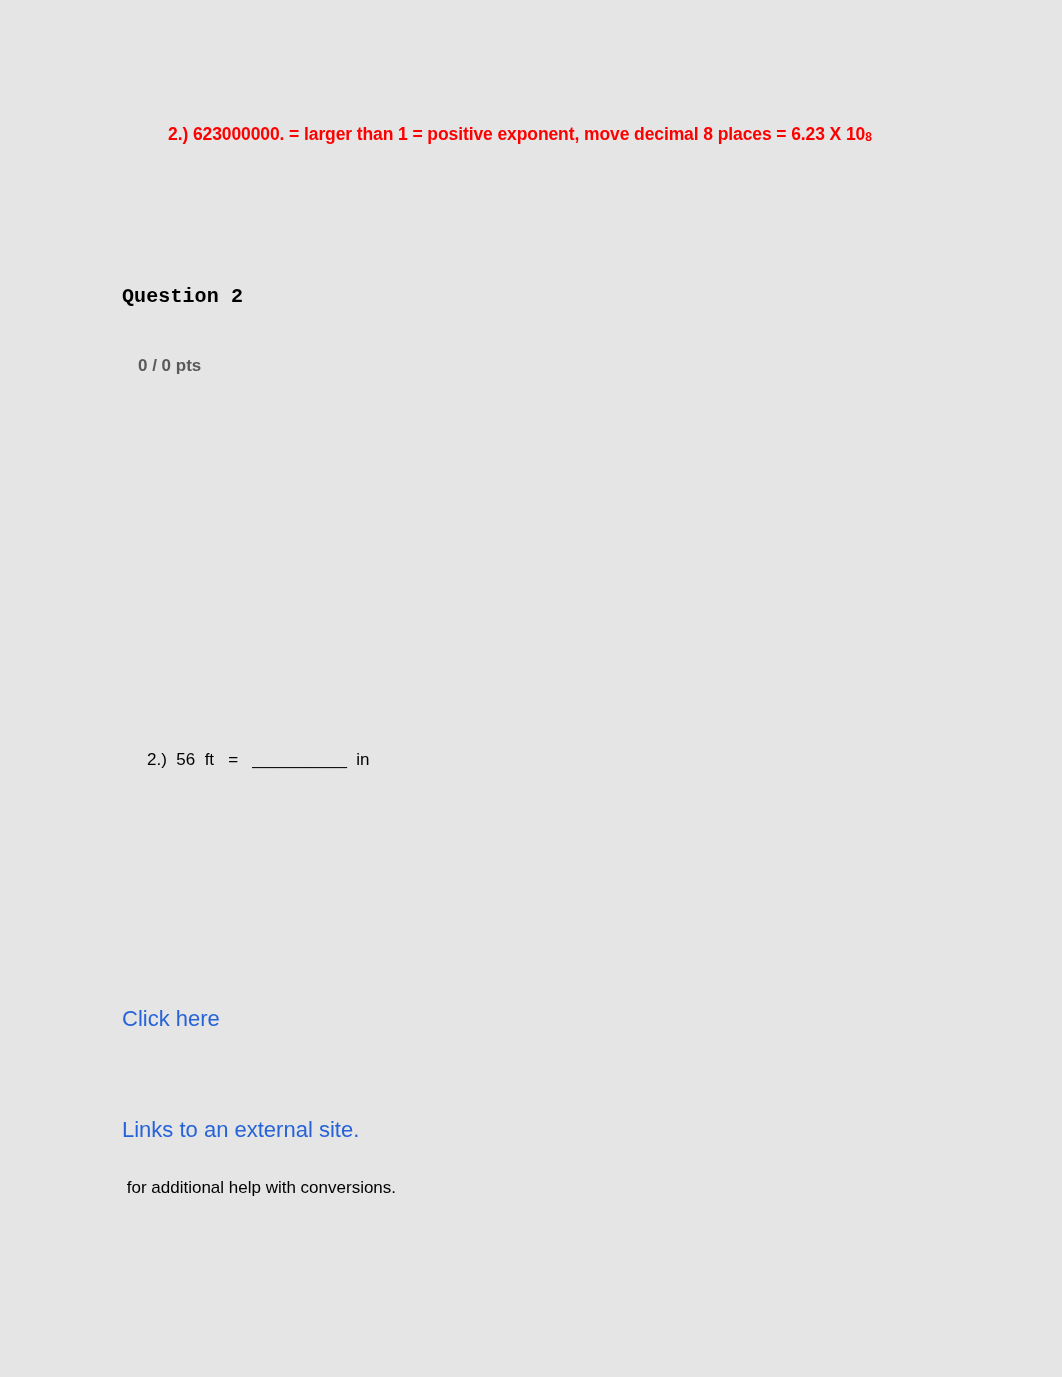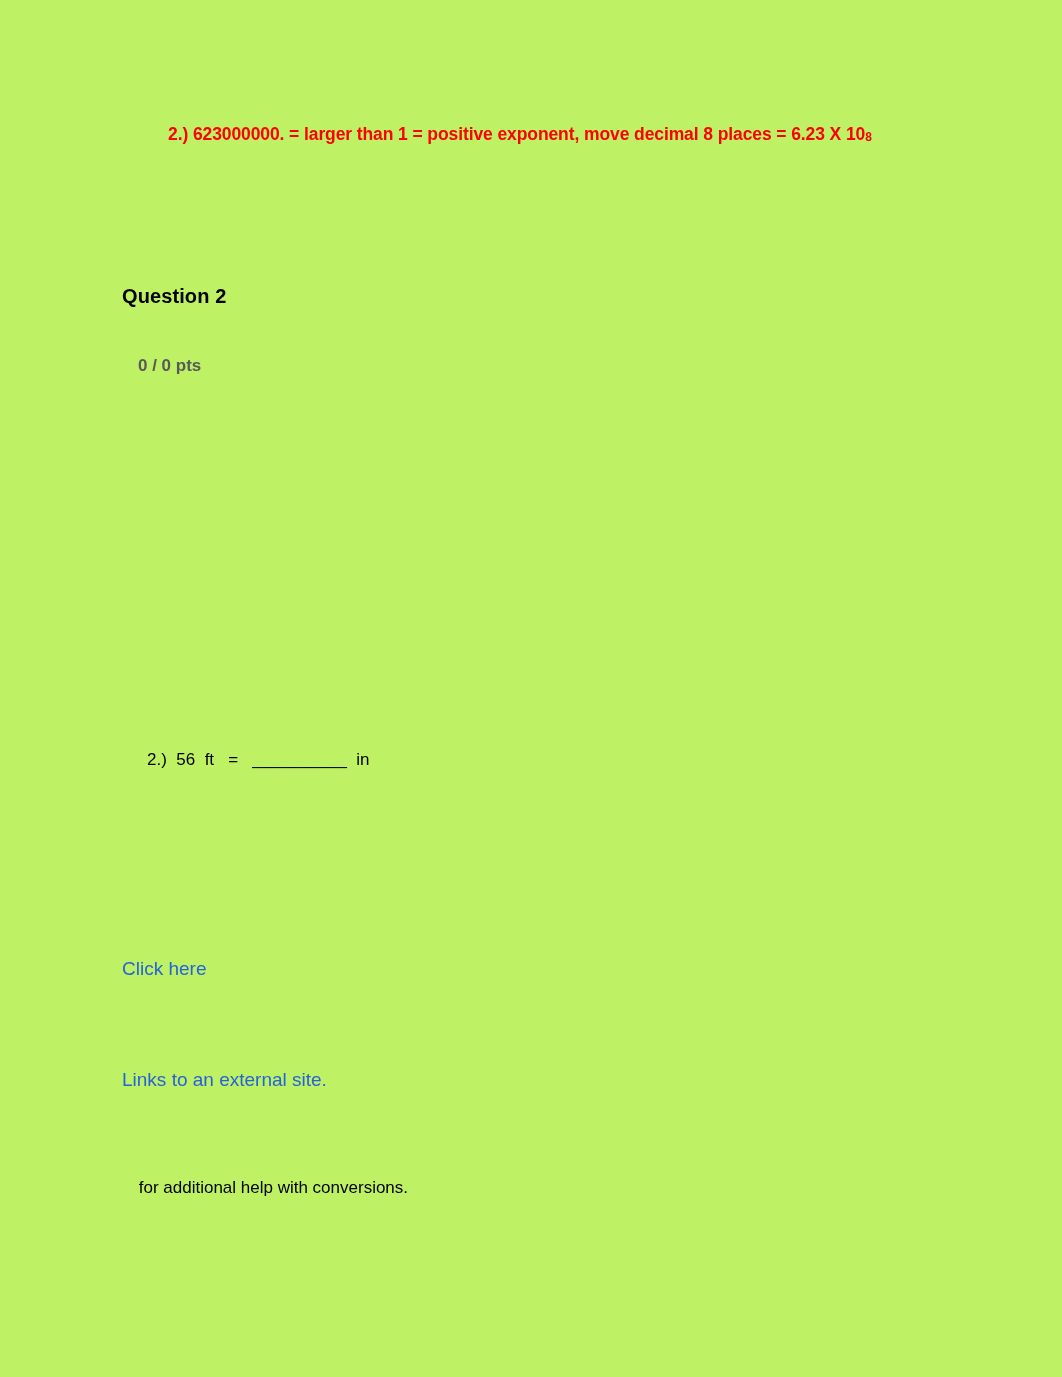--- a/index.html
+++ b/index.html
@@ -14,21 +14,21 @@
     font-family: "Liberation Sans", sans-serif;
     color: #000000;
     overflow: hidden;
   }
   .page {
     position: absolute;
     top: 0;
     left: 0;
     width: 1062px;
     height: 1377px;
-    background: #bef264;
+    background: #e5e5e5;
   }
 
   
   .annotation {
     position: absolute;
     left: 168px;
     top: 122px;
     width: 740px;
     color: #ff0000;
     font-weight: bold;
@@ -44,20 +44,21 @@
 
   
   .q-heading {
     position: absolute;
     left: 122px;
     top: 285px;
     font-size: 20px;
     font-weight: bold;
     color: #000000;
     letter-spacing: 0.1px;
+    font-family: Liberation Mono, monospace;
   }
 
   
   .q-points {
     position: absolute;
     left: 138px;
     top: 356px;
     font-size: 17px;
     font-weight: bold;
     color: #595959;
@@ -82,37 +83,37 @@
     color: #000000;
     white-space: pre;
   }
   .problem-1 { top: 576px; }
   .problem-2 { top: 750px; margin-left: 25px; }
 
   
   .doc-link {
     position: absolute;
     left: 122px;
-    font-size: 19px;
+    font-size: 22px;
     color: #2663d9;
     text-decoration: none;
     cursor: pointer;
+    margin-top: 48px;
   }
   .link-click { top: 958px; }
   .link-external { top: 1069px; }
 
   
   .closing {
     position: absolute;
     left: 122px;
     top: 1178px;
     font-size: 17px;
     color: #000000;
     white-space: pre;
-    margin-left: 12px;
   }
 </style>
 </head>
 <body>
 
 <div class="page">
 
   <div class="annotation"><span>2.) 623000000. = larger than 1 = positive exponent, move decimal 8 places = 6.23 X 10</span><span class="sub">8</span></div>
 
   <div class="q-heading">Question 2</div>

